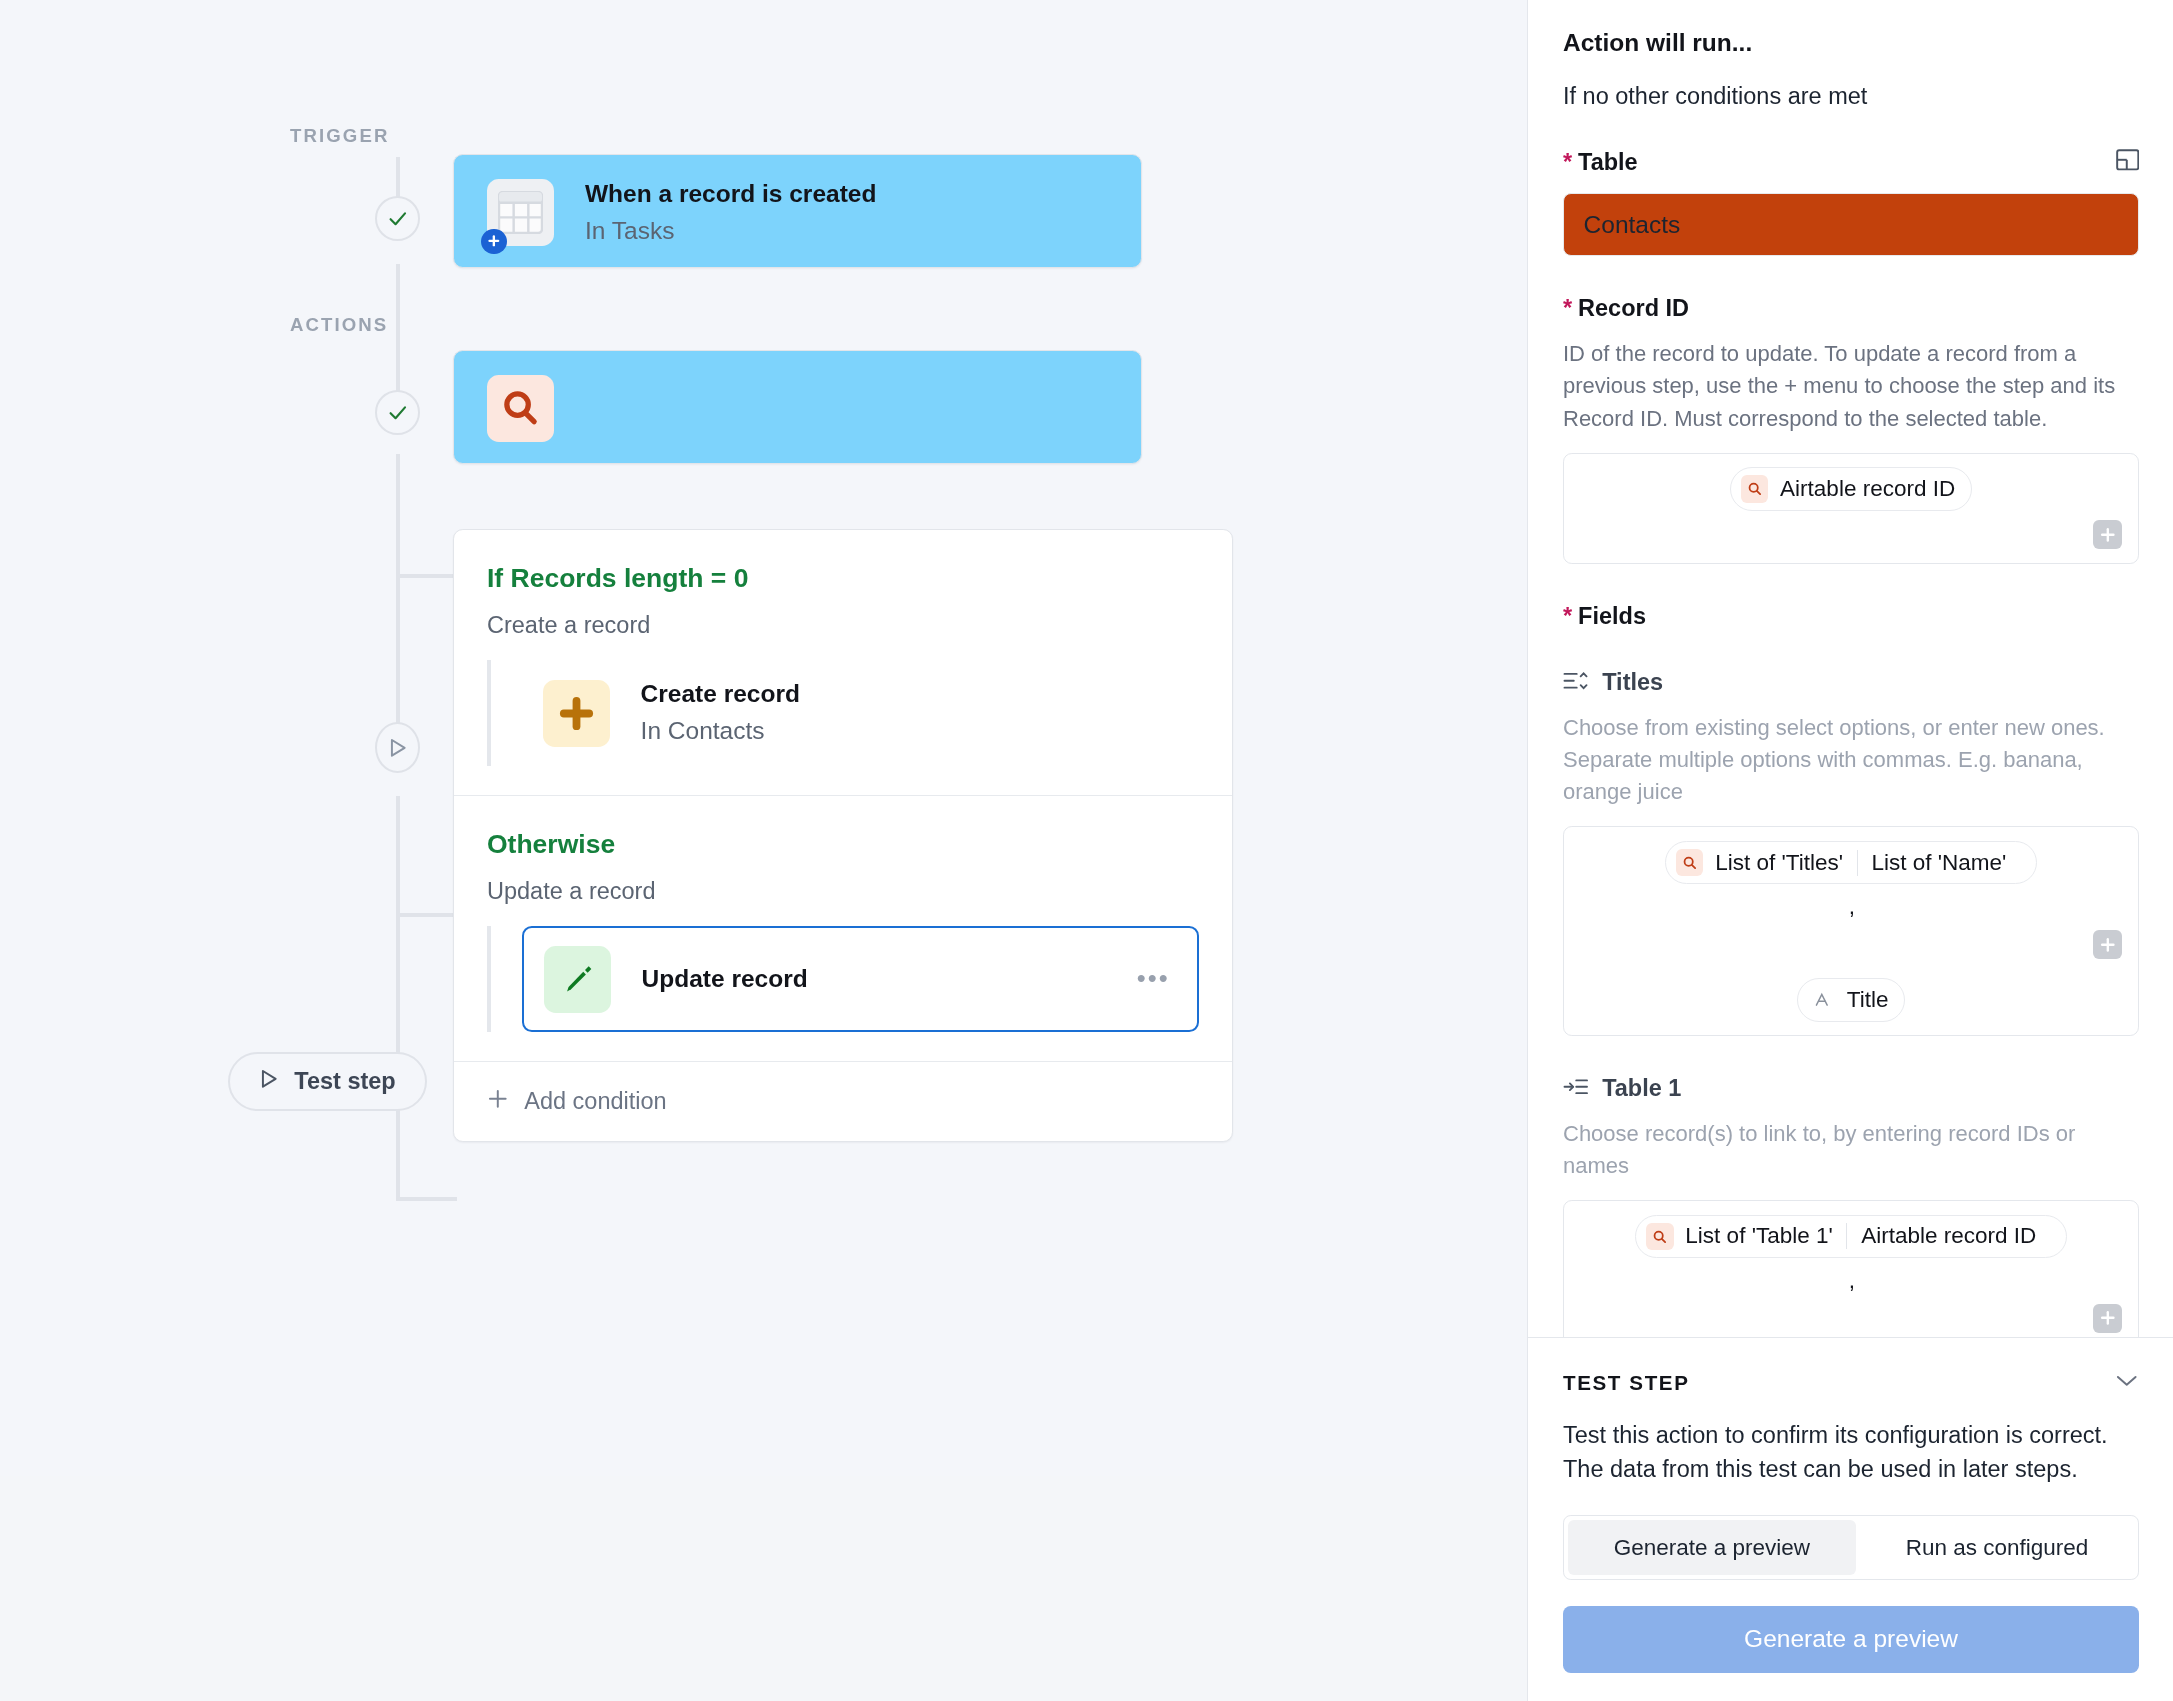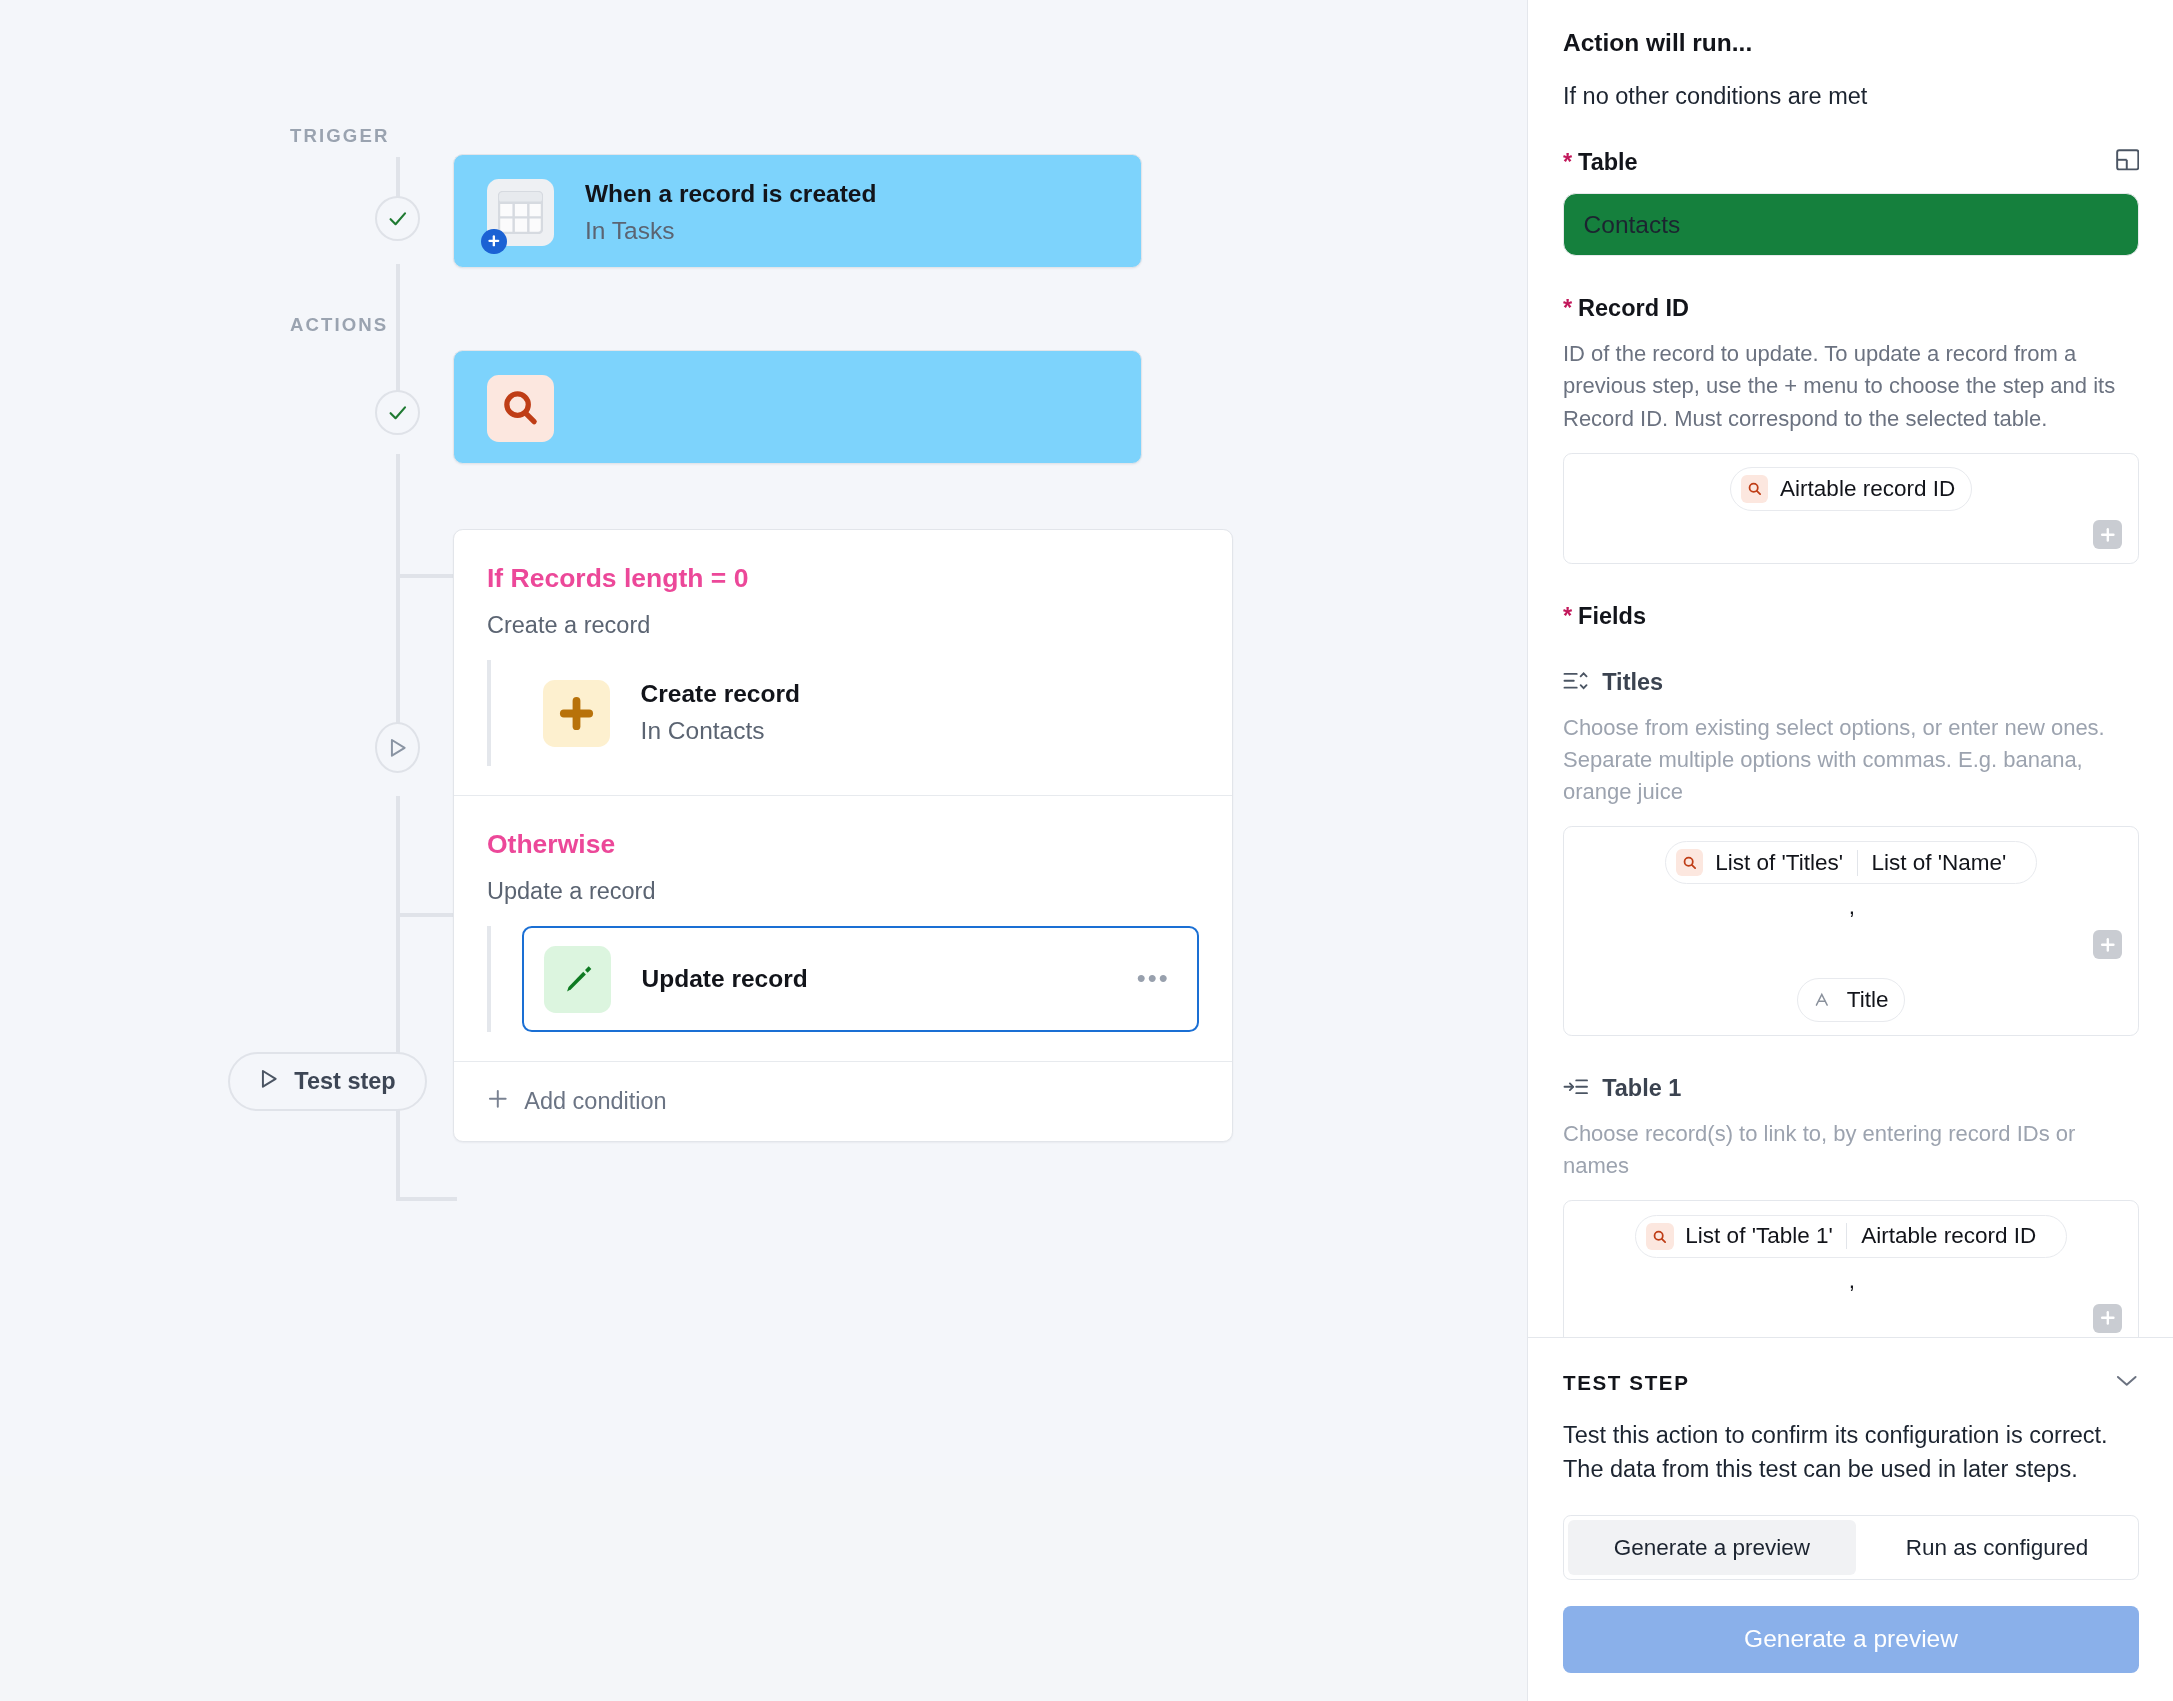--- a/index.html
+++ b/index.html
@@ -80,21 +80,21 @@
   .cond-block {
     position: absolute;
     left: 453px; top: 529px; width: 780px;
     background: #fff;
     border: 1px solid #e2e5ea;
     border-radius: 9.8px;
     box-shadow: 0 1px 2px rgba(16,24,40,.05);
     overflow: hidden;
   }
   .cond-branch { padding: 33px 33px 29px 33px; }
-  .branch-title { font-size: 26.5px; font-weight: bold; color: #ec4899; }
+  .branch-title { font-size: 26.5px; font-weight: bold; color: #15803d; }
   .branch-sub { font-size: 23.5px; color: #5b6472; margin-top: 17.6px; }
   .branch-body {
     margin-top: 21.6px; padding-left: 31px;
     border-left: 4.9px solid #e4e7ec;
   }
   .inner-card {
     border: 1px solid transparent; border-radius: 9.8px;
     display: flex; align-items: center;
     padding: 17.6px 19.6px;
     position: relative;
@@ -139,23 +139,23 @@
 
   .field-label-row {
     display: flex; align-items: center; justify-content: space-between;
     margin-top: 39px;
   }
   .field-label { font-size: 23.5px; font-weight: bold; color: #12141a; }
   .req { color: #c2185b; font-weight: bold; margin-right: 5.9px; }
 
   .select-box {
     margin-top: 17.6px;
-    background: #15803d;
+    background: #c2410c;
     border: 1px solid #e7e9ec;
-    border-radius: 13px;
+    border-radius: 8px;
     padding: 16.7px 19.6px;
     font-size: 24.5px; color: #1c2430;
   }
 
   .help-text {
     font-size: 22px; color: #6b7280; line-height: 1.47;
     margin-top: 15.7px;
   }
   .help-text.muted { color: #9ca3af; }
 

